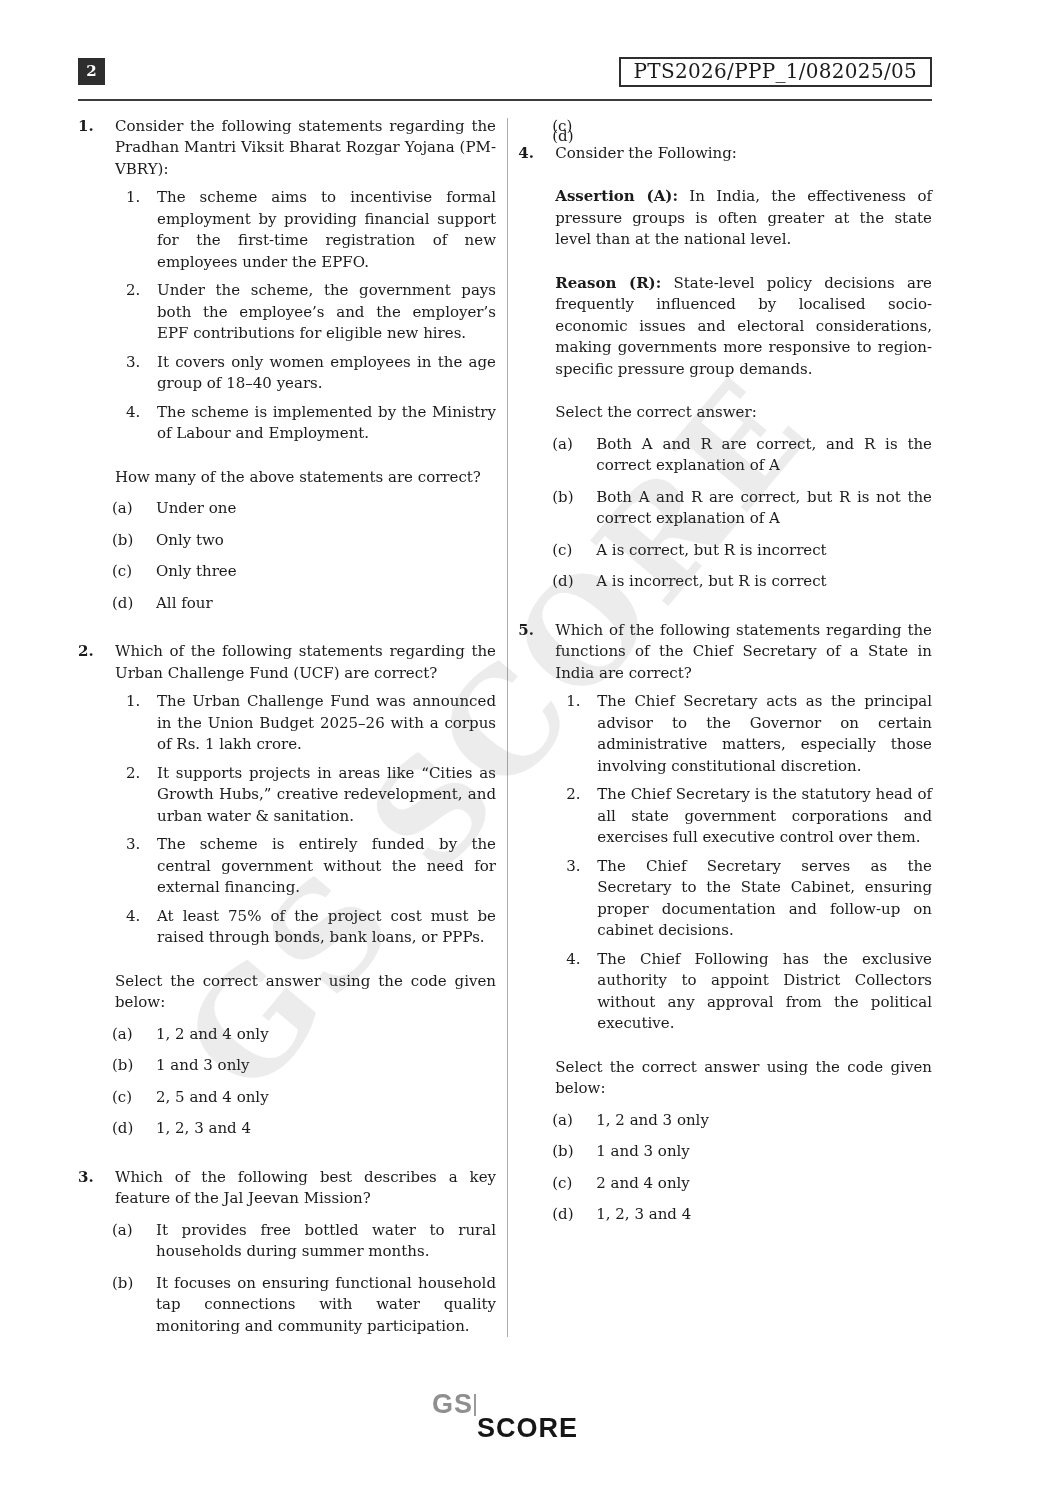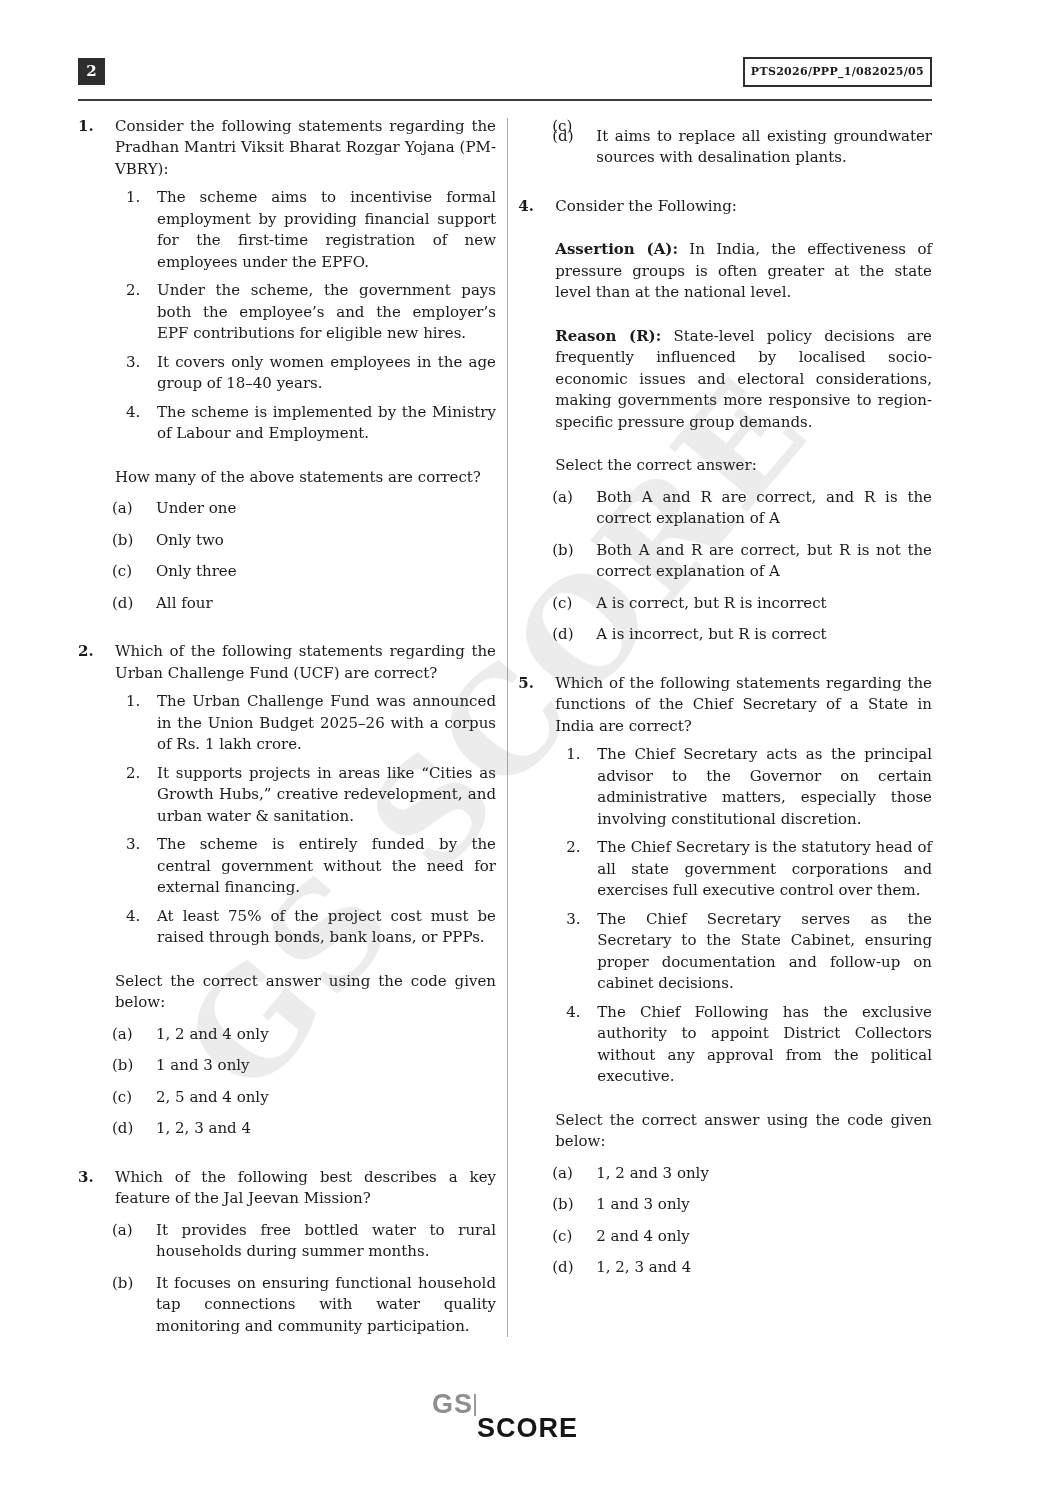--- a/index.html
+++ b/index.html
@@ -14,22 +14,22 @@
   .content-wrap { position:absolute; left:78px; right:126px; top:57px; z-index:1; }
 
   
   .header-row { display:flex; justify-content:space-between; align-items:center; }
   .page-num {
     width:27px; height:27px; background:#2e2e2e; color:#ffffff;
     display:flex; align-items:center; justify-content:center;
     font-weight:bold; font-size:15px;
   }
   .doc-code {
-    border:2px solid #2e2e2e; padding:2px 6px;
-    font-weight:bold; font-size:11px; letter-spacing:0.3px;
+    border:2px solid #2e2e2e; padding:2px 13px;
+    font-weight:normal; font-size:20px; letter-spacing:0.3px;
   }
   .header-rule { height:2px; background:#3c3c3c; margin-top:12px; }
 
   
   .columns { display:flex; margin-top:15px; }
   .col { flex:0 0 418px; }
   .col-divider { width:1px; background:#adadad; margin:2px 11px 0 11px; align-self:stretch; }
   .col.right { flex:1 1 auto; }
 
   
@@ -102,21 +102,21 @@
           <div class="block option"><span class="marker oletter">(b)</span><span>1 and 3 only</span></div>
           <div class="block option"><span class="marker oletter">(c)</span><span>2, 5 and 4 only</span></div>
           <div class="block option"><span class="marker oletter">(d)</span><span>1, 2, 3 and 4</span></div>
           <div class="block question"><span class="marker qnum">3.</span><span>Which of the following best describes a key feature of the Jal Jeevan Mission?</span></div>
           <div class="block option"><span class="marker oletter">(a)</span><span>It provides free bottled water to rural households during summer months.</span></div>
           <div class="block option"><span class="marker oletter">(b)</span><span>It focuses on ensuring functional household tap connections with water quality monitoring and community participation.</span></div>
         </div>
       <div class="col-divider"></div>
       <div class="col right" id="col-right">
           <div class="block option"><span class="marker oletter">(c)</span></div>
-          <div class="block option"><span class="marker oletter">(d)</span><span>It aims to replace all existing groundwater sources with desalination plants.</span></div>
+          <div class="block option"><span class="marker oletter">(d)</span></div>
           <div class="block question"><span class="marker qnum">4.</span><span>Consider the Following:</span></div>
           <div class="block para"><b>Assertion (A):</b> <span>In India, the effectiveness of pressure groups is often greater at the state level than at the national level.</span></div>
           <div class="block para"><b>Reason (R):</b> <span>State-level policy decisions are frequently influenced by localised socio-economic issues and electoral considerations, making governments more responsive to region-specific pressure group demands.</span></div>
           <div class="block para"><span>Select the correct answer:</span></div>
           <div class="block option"><span class="marker oletter">(a)</span><span>Both A and R are correct, and R is the correct explanation of A</span></div>
           <div class="block option"><span class="marker oletter">(b)</span><span>Both A and R are correct, but R is not the correct explanation of A</span></div>
           <div class="block option"><span class="marker oletter">(c)</span><span>A is correct, but R is incorrect</span></div>
           <div class="block option"><span class="marker oletter">(d)</span><span>A is incorrect, but R is correct</span></div>
           <div class="block question"><span class="marker qnum">5.</span><span>Which of the following statements regarding the functions of the Chief Secretary of a State in India are correct?</span></div>
           <div class="block statement"><span class="marker snum">1.</span><span>The Chief Secretary acts as the principal advisor to the Governor on certain administrative matters, especially those involving constitutional discretion.</span></div>

